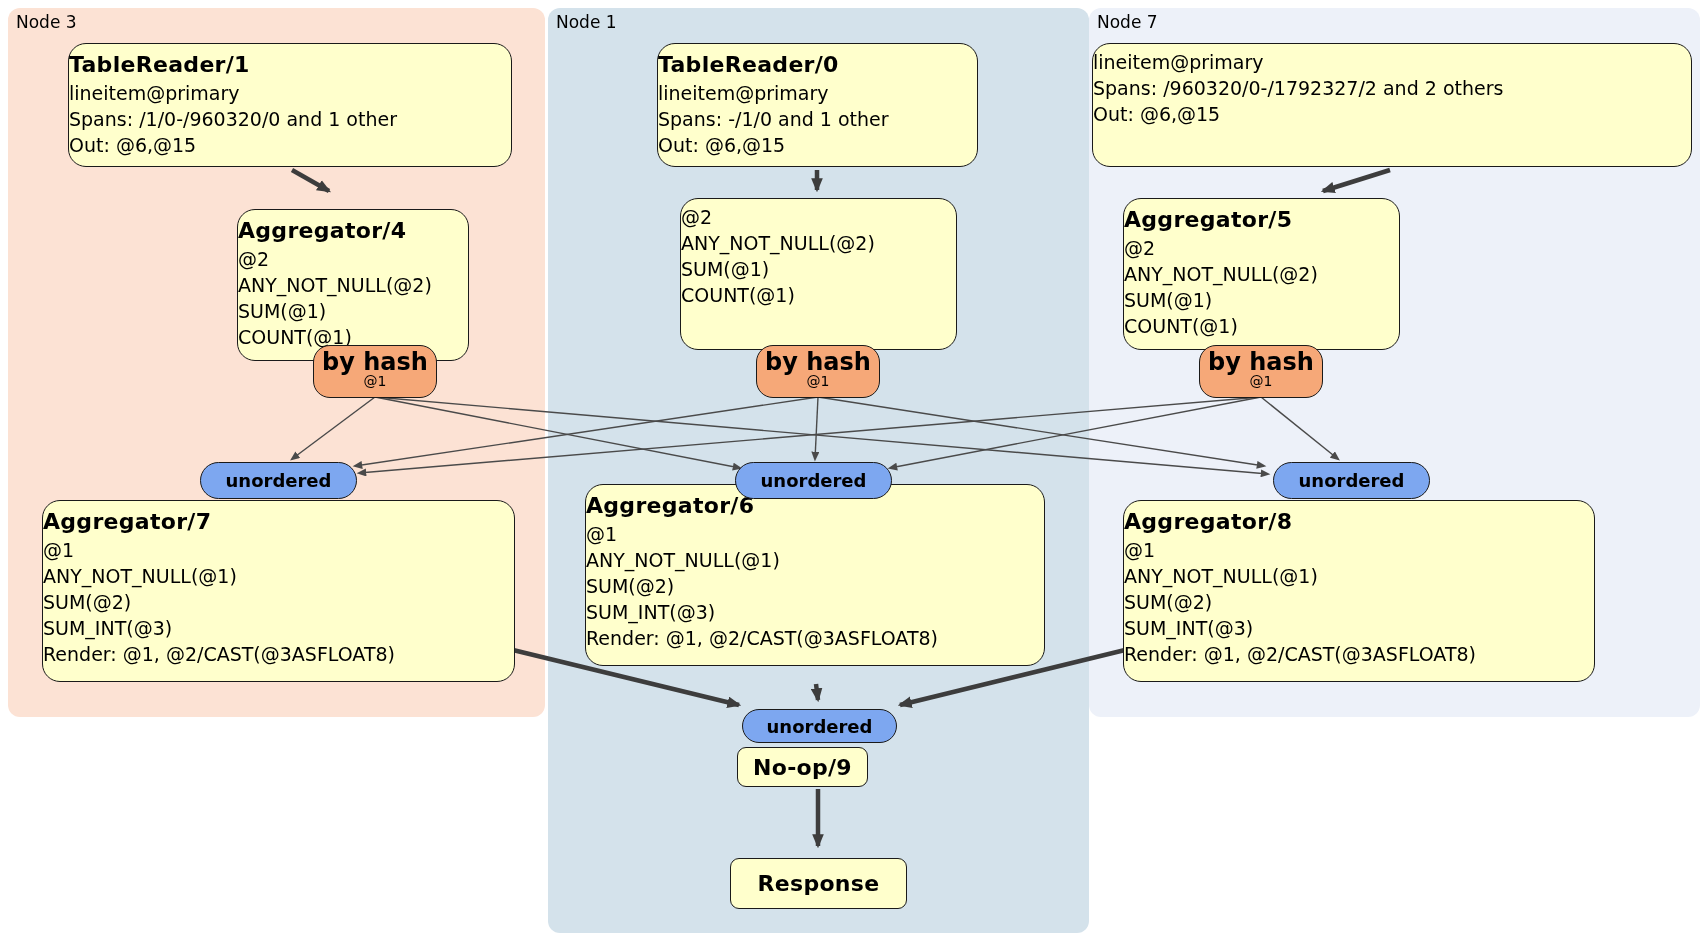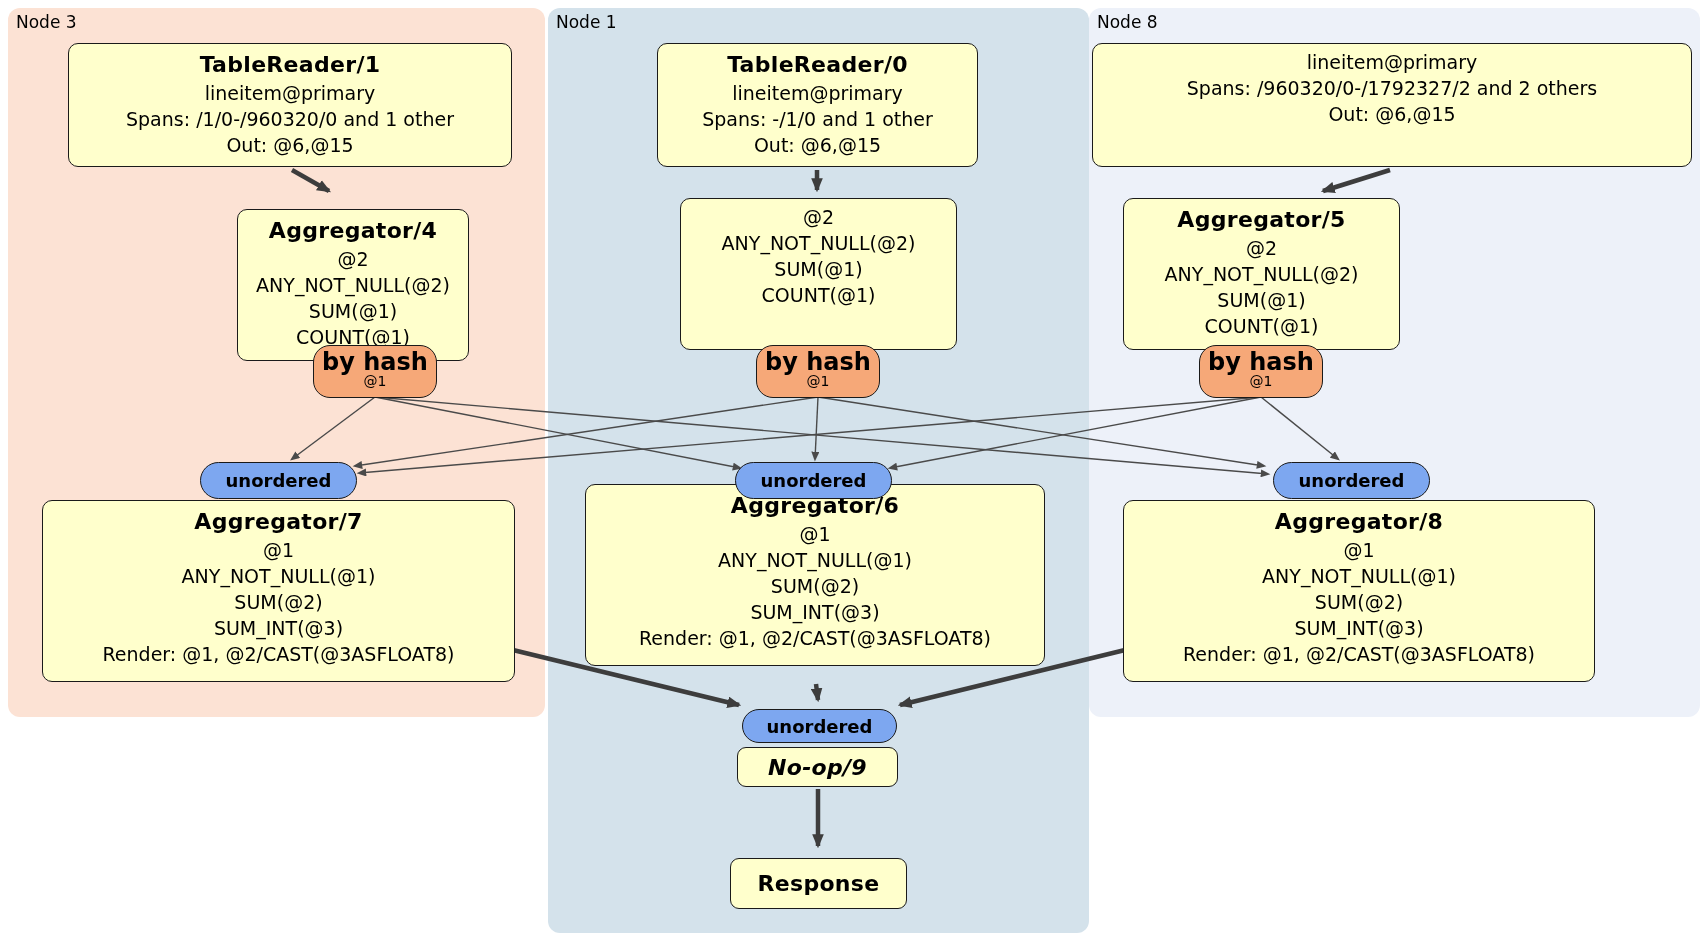--- a/index.html
+++ b/index.html
@@ -5,21 +5,21 @@
   html,body{margin:0;padding:0;background:#ffffff;}
   #stage{position:relative;width:1708px;height:940px;background:#ffffff;overflow:hidden;
          font-family:"DejaVu Sans","Liberation Sans",sans-serif;color:#000;padding-left:12px;}
   .panel{position:absolute;border-radius:12px;}
   #panel-node3{left:8px;top:8px;width:537px;height:709px;background:var(--node3_bg);}
   #panel-node1{left:548px;top:8px;width:541px;height:925px;background:var(--node1_bg);}
   #panel-node2{left:1089px;top:8px;width:611px;height:709px;background:var(--node2_bg);}
   .panel-label{position:absolute;left:8px;top:4px;font-size:17px;line-height:20px;color:#000;}
   #edges{position:absolute;left:0;top:0;z-index:2;}
   .nodebox{position:absolute;z-index:3;background:var(--box_bg);border:1.5px solid #1a1a1a;
-           border-radius:10px;text-align:center;font-size:19px;line-height:26px;
+           border-radius:18px;font-size:19px;line-height:26px;
            padding-top:5px;box-sizing:border-box;}
   .nodebox .title{font-weight:bold;font-size:22px;line-height:31px;letter-spacing:.3px;}
   .router{position:absolute;z-index:4;background:var(--router_bg);border:1.5px solid #1a1a1a;
           border-radius:17px;text-align:center;box-sizing:border-box;}
   .router .rlabel{font-weight:bold;font-size:24px;line-height:22px;margin-top:5px;}
   .router .rdetail{font-size:14px;line-height:17px;}
   .sync{position:absolute;z-index:4;background:var(--sync_bg);border:1.5px solid #1a1a1a;
         border-radius:19px;text-align:right;font-weight:bold;font-size:18px;
         display:flex;align-items:center;justify-content:center;box-sizing:border-box;}
   .miniblock{position:absolute;z-index:3;background:var(--box_bg);border:1.5px solid #1a1a1a;
@@ -32,21 +32,21 @@
 
 <div id="stage">
 
   <div class="panel" id="panel-node3">
     <div class="panel-label">Node 3</div>
   </div>
   <div class="panel" id="panel-node1">
     <div class="panel-label">Node 1</div>
   </div>
   <div class="panel" id="panel-node2">
-    <div class="panel-label">Node 8</div>
+    <div class="panel-label">Node 7</div>
   </div>
 
   <svg id="edges" width="1708" height="940">
     <defs>
       <marker id="ah-big" viewBox="0 0 12 10" markerWidth="14" markerHeight="12" refX="10" refY="5" orient="auto" markerUnits="userSpaceOnUse">
         <path d="M0,0 L12,5 L0,10 z" fill="#3d3d3d"></path>
       </marker>
       <marker id="ah-small" viewBox="0 0 12 10" markerWidth="10" markerHeight="8" refX="9" refY="5" orient="auto" markerUnits="userSpaceOnUse">
         <path d="M0,0 L12,5 L0,10 z" fill="#4a4a4a"></path>
       </marker>
@@ -156,20 +156,20 @@
     <div>@1</div>
     <div>ANY_NOT_NULL(@1)</div>
     <div>SUM(@2)</div>
     <div>SUM_INT(@3)</div>
     <div>Render: @1, @2/CAST(@3ASFLOAT8)</div>
   </div>
 
   <div class="sync" style="left:742px;top:709px;width:155px;height:34px;">
     <span>unordered</span>
   </div>
-  <div class="miniblock" style="left:737px;top:747px;width:161px;height:40px;font-style:italic;">
+  <div class="miniblock" style="left:737px;top:747px;width:131px;height:40px;">
     <span>No-op/9</span>
   </div>
   <div class="miniblock" style="left:730px;top:858px;width:177px;height:51px;">
     <span>Response</span>
   </div>
 
 </div>
 
 </body></html>

